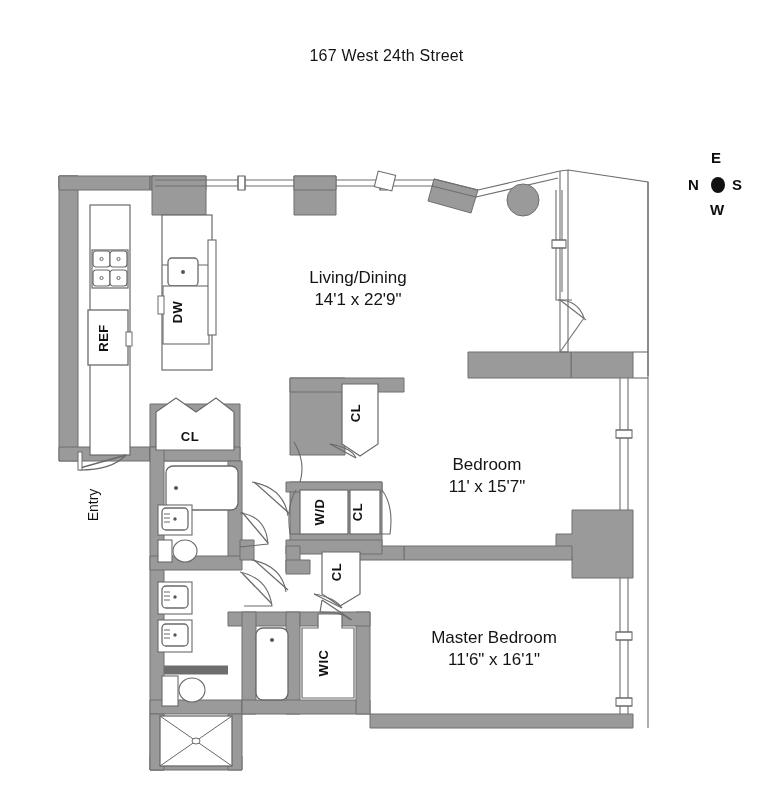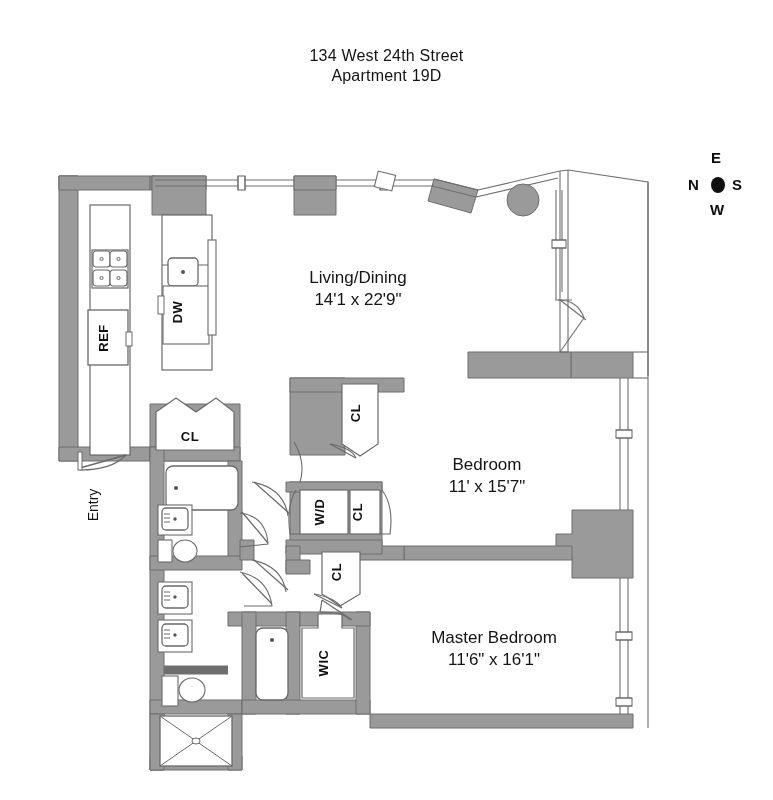--- a/index.html
+++ b/index.html
@@ -83,22 +83,21 @@
     font-size: 14px;
     fill: #111111;
   }
 </style>
 </head>
 <body>
 
 <div id="floorplan-root">
 
   <div class="title-block">
-    <span class="title-line">134 West 24th Street</span>
-    <span class="title-line">Apartment 19D</span>
+    <span class="title-line">167 West 24th Street</span>
   </div>
 
   <div class="compass">
     <span class="c-top">E</span>
     <span class="c-left">N</span>
     <span class="c-right">S</span>
     <span class="c-bot">W</span>
     <span class="c-dot"></span>
   </div>
 

